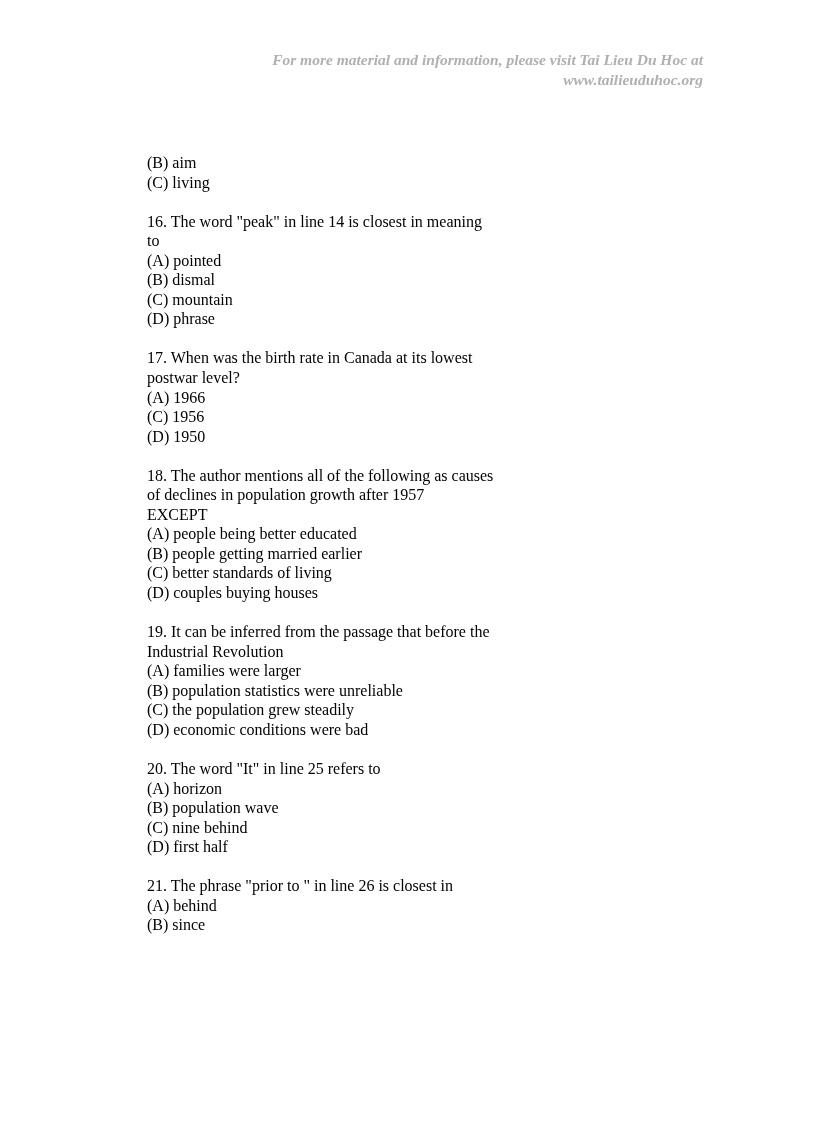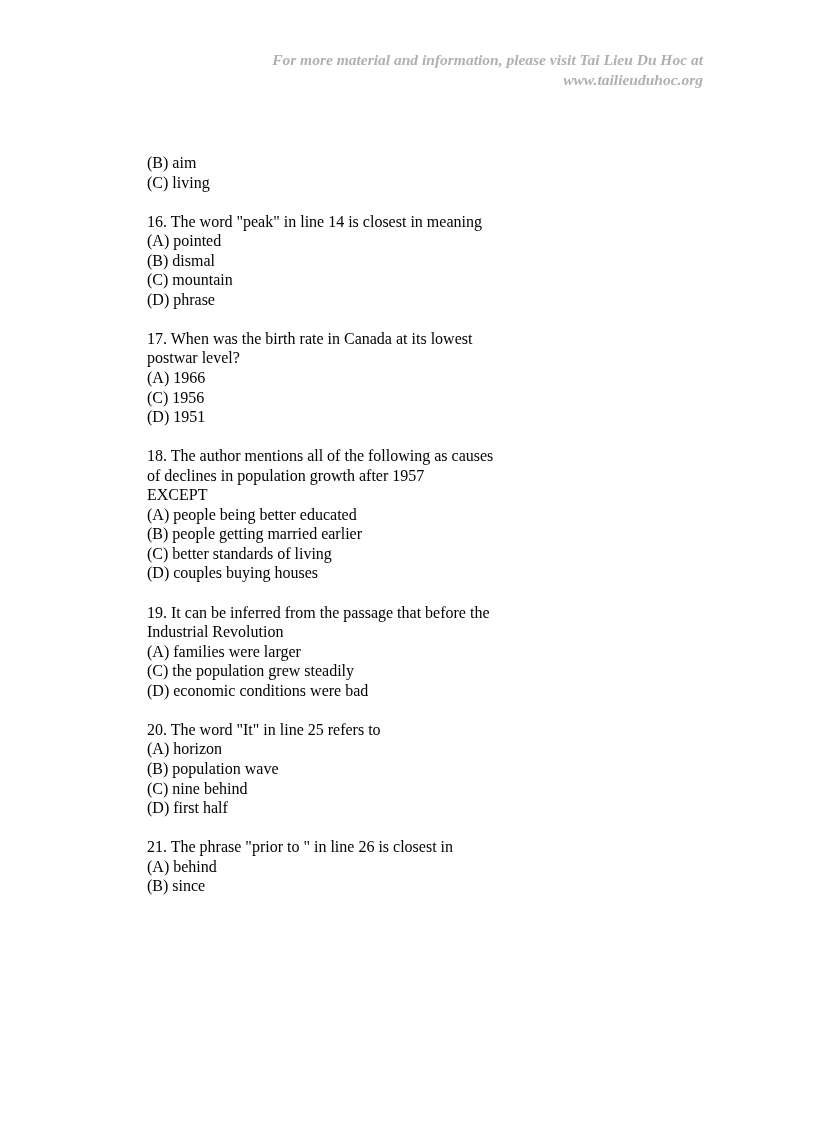--- a/index.html
+++ b/index.html
@@ -17,45 +17,47 @@
   <div>www.tailieuduhoc.org</div>
 </div>
 
 <div class="content">
   <div class="block">
     <div class="line">(B) aim</div>
     <div class="line">(C) living</div>
   </div>
   <div class="block">
     <div class="line">16. The word "peak" in line 14 is closest in meaning</div>
+    <div class="line">to</div>
     <div class="line">(A) pointed</div>
     <div class="line">(B) dismal</div>
     <div class="line">(C) mountain</div>
     <div class="line">(D) phrase</div>
   </div>
   <div class="block">
     <div class="line">17. When was the birth rate in Canada at its lowest</div>
     <div class="line">postwar level?</div>
     <div class="line">(A) 1966</div>
     <div class="line">(C) 1956</div>
-    <div class="line">(D) 1951</div>
+    <div class="line">(D) 1950</div>
   </div>
   <div class="block">
     <div class="line">18. The author mentions all of the following as causes</div>
     <div class="line">of declines in population growth after 1957</div>
     <div class="line">EXCEPT</div>
     <div class="line">(A) people being better educated</div>
     <div class="line">(B) people getting married earlier</div>
     <div class="line">(C) better standards of living</div>
     <div class="line">(D) couples buying houses</div>
   </div>
   <div class="block">
     <div class="line">19. It can be inferred from the passage that before the</div>
     <div class="line">Industrial Revolution</div>
     <div class="line">(A) families were larger</div>
+    <div class="line">(B) population statistics were unreliable</div>
     <div class="line">(C) the population grew steadily</div>
     <div class="line">(D) economic conditions were bad</div>
   </div>
   <div class="block">
     <div class="line">20. The word "It" in line 25 refers to</div>
     <div class="line">(A) horizon</div>
     <div class="line">(B) population wave</div>
     <div class="line">(C) nine behind</div>
     <div class="line">(D) first half</div>
   </div>

